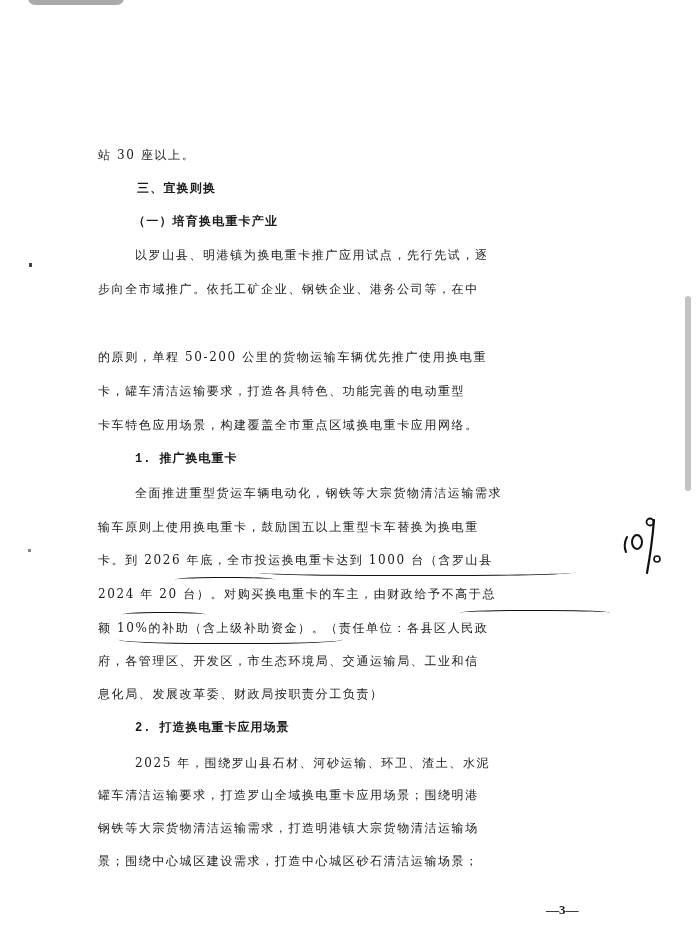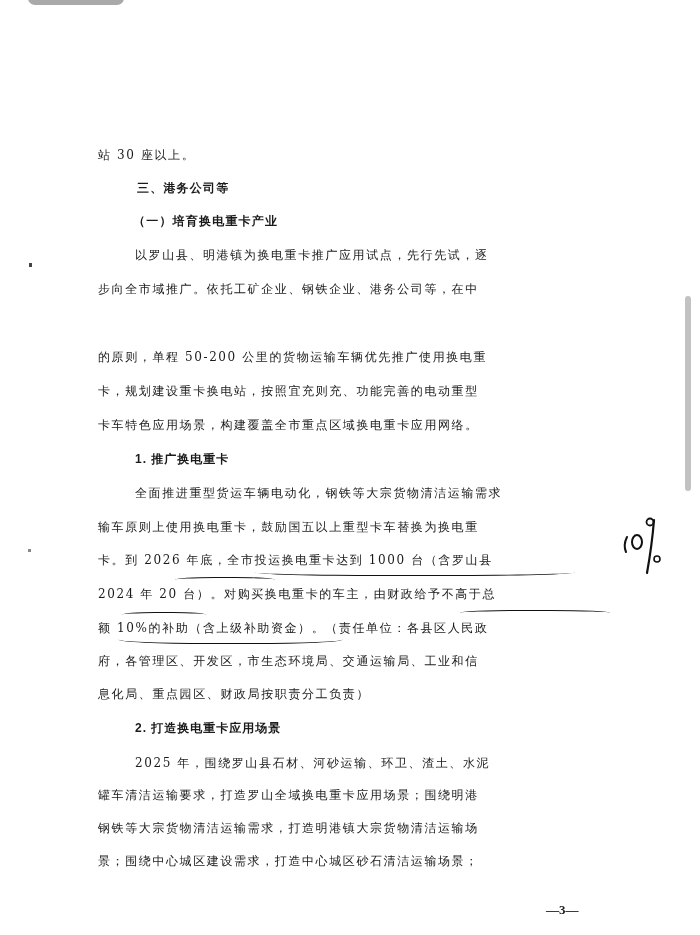--- a/index.html
+++ b/index.html
@@ -20,53 +20,53 @@
   .margin-dot { position: absolute; width: 3px; height: 4px; background: #444; }
   .page { position: absolute; left: 0; top: 0; width: 700px; height: 935px; }
   .line {
     position: absolute; left: 98px; width: 560px;
     font-size: 12px; line-height: 22px; white-space: nowrap;
     letter-spacing: 1.6px;
   }
   .indent { left: 135px; }
   .h1 { font-family: "DejaVu Sans", "Liberation Sans", sans-serif; font-weight: bold; letter-spacing: 1.2px; }
   .h2 { font-family: "DejaVu Sans", "Liberation Sans", sans-serif; font-weight: bold; letter-spacing: 1.2px; }
-  .h3 { font-family: Liberation Sans, sans-serif; font-weight: bold; letter-spacing: 1px; }
+  .h3 { font-family: Liberation Mono, monospace; font-weight: bold; letter-spacing: 1px; }
   .hl-underline { position: absolute; border-bottom: 1.6px solid #111; border-radius: 0 0 40% 40%; }
   .hl-overline { position: absolute; border-top: 1.6px solid #111; border-radius: 40% 40% 0 0; }
   .note {
     position: absolute; left: 620px; top: 515px; width: 70px; height: 60px;
   }
   .page-num {
     position: absolute; left: 546px; top: 902px; font-size: 13px;
     font-family: "Liberation Serif", serif; font-weight: bold; letter-spacing: 0px;
   }
 </style>
 </head>
 <body>
 
 <div class="top-pill"></div>
 
 <div class="page">
   <div class="line" style="top:144px">站 30 座以上。</div>
-  <div class="line indent h1" style="top:177px;left:137px">三、港务公司等</div>
+  <div class="line indent h1" style="top:177px;left:137px">三、宜换则换</div>
   <div class="line indent h2" style="top:210px;left:133px">（一）培育换电重卡产业</div>
   <div class="line indent" style="top:244px">以罗山县、明港镇为换电重卡推广应用试点，先行先试，逐</div>
   <div class="line" style="top:278px">步向全市域推广。依托工矿企业、钢铁企业、港务公司等，在中</div>
   <div class="line" style="top:346px">的原则，单程 50-200 公里的货物运输车辆优先推广使用换电重</div>
-  <div class="line" style="top:380px">卡，规划建设重卡换电站，按照宜充则充、功能完善的电动重型</div>
+  <div class="line" style="top:380px">卡，罐车清洁运输要求，打造各具特色、功能完善的电动重型</div>
   <div class="line" style="top:414px">卡车特色应用场景，构建覆盖全市重点区域换电重卡应用网络。</div>
   <div class="line indent h3" style="top:448px">1. 推广换电重卡</div>
   <div class="line indent" style="top:482px">全面推进重型货运车辆电动化，钢铁等大宗货物清洁运输需求</div>
   <div class="line" style="top:516px">输车原则上使用换电重卡，鼓励国五以上重型卡车替换为换电重</div>
   <div class="line" style="top:549px">卡。到 2026 年底，全市投运换电重卡达到 1000 台（含罗山县</div>
   <div class="line" style="top:583px">2024 年 20 台）。对购买换电重卡的车主，由财政给予不高于总</div>
   <div class="line" style="top:617px">额 10%的补助（含上级补助资金）。（责任单位：各县区人民政</div>
   <div class="line" style="top:650px">府，各管理区、开发区，市生态环境局、交通运输局、工业和信</div>
-  <div class="line" style="top:683px">息化局、重点园区、财政局按职责分工负责）</div>
+  <div class="line" style="top:683px">息化局、发展改革委、财政局按职责分工负责）</div>
   <div class="line indent h3" style="top:717px">2. 打造换电重卡应用场景</div>
   <div class="line indent" style="top:752px">2025 年，围绕罗山县石材、河砂运输、环卫、渣土、水泥</div>
   <div class="line" style="top:784px">罐车清洁运输要求，打造罗山全域换电重卡应用场景；围绕明港</div>
   <div class="line" style="top:817px">钢铁等大宗货物清洁运输需求，打造明港镇大宗货物清洁运输场</div>
   <div class="line" style="top:850px">景；围绕中心城区建设需求，打造中心城区砂石清洁运输场景；</div>
 
   <div class="hl-underline" style="left:255px;top:567px;width:320px;height:8px"></div>
   <div class="hl-overline" style="left:175px;top:577px;width:100px;height:6px"></div>
   <div class="hl-overline" style="left:460px;top:610px;width:150px;height:6px"></div>
   <div class="hl-overline" style="left:122px;top:612px;width:84px;height:6px"></div>

